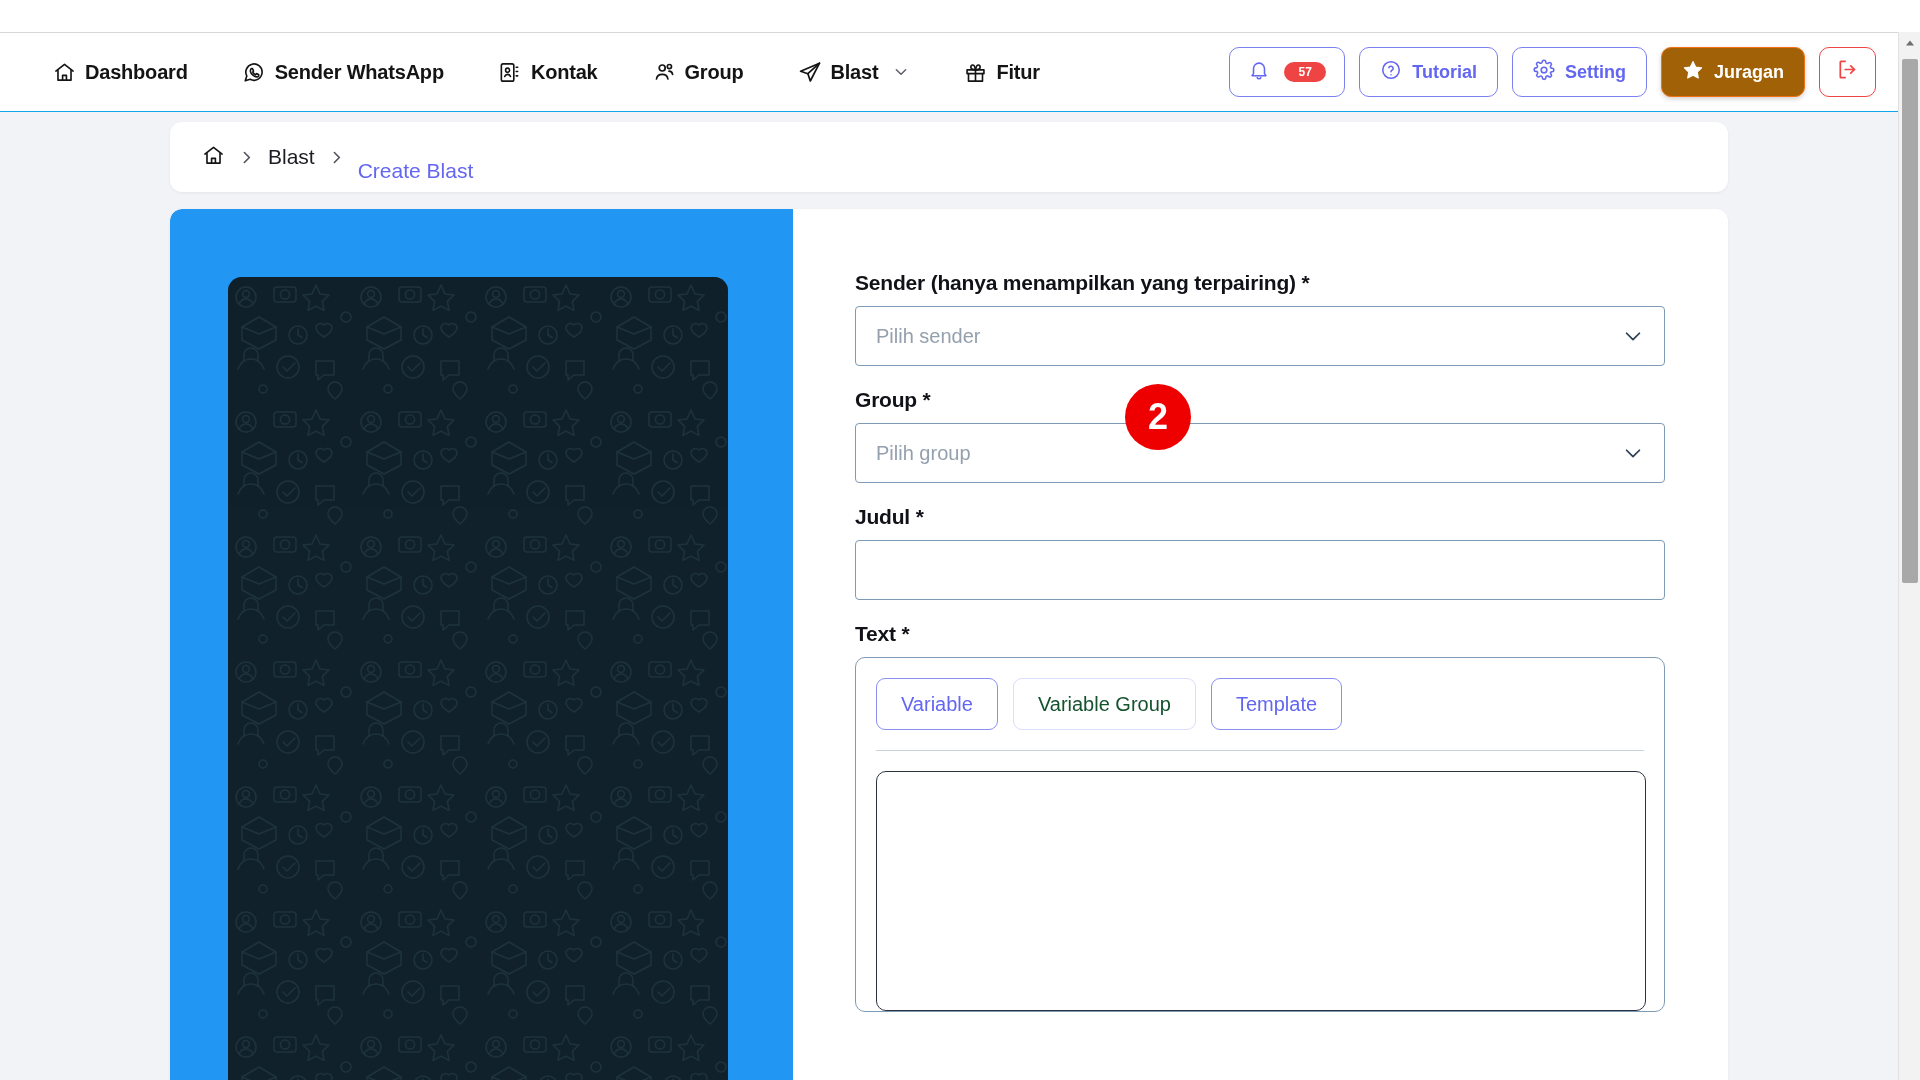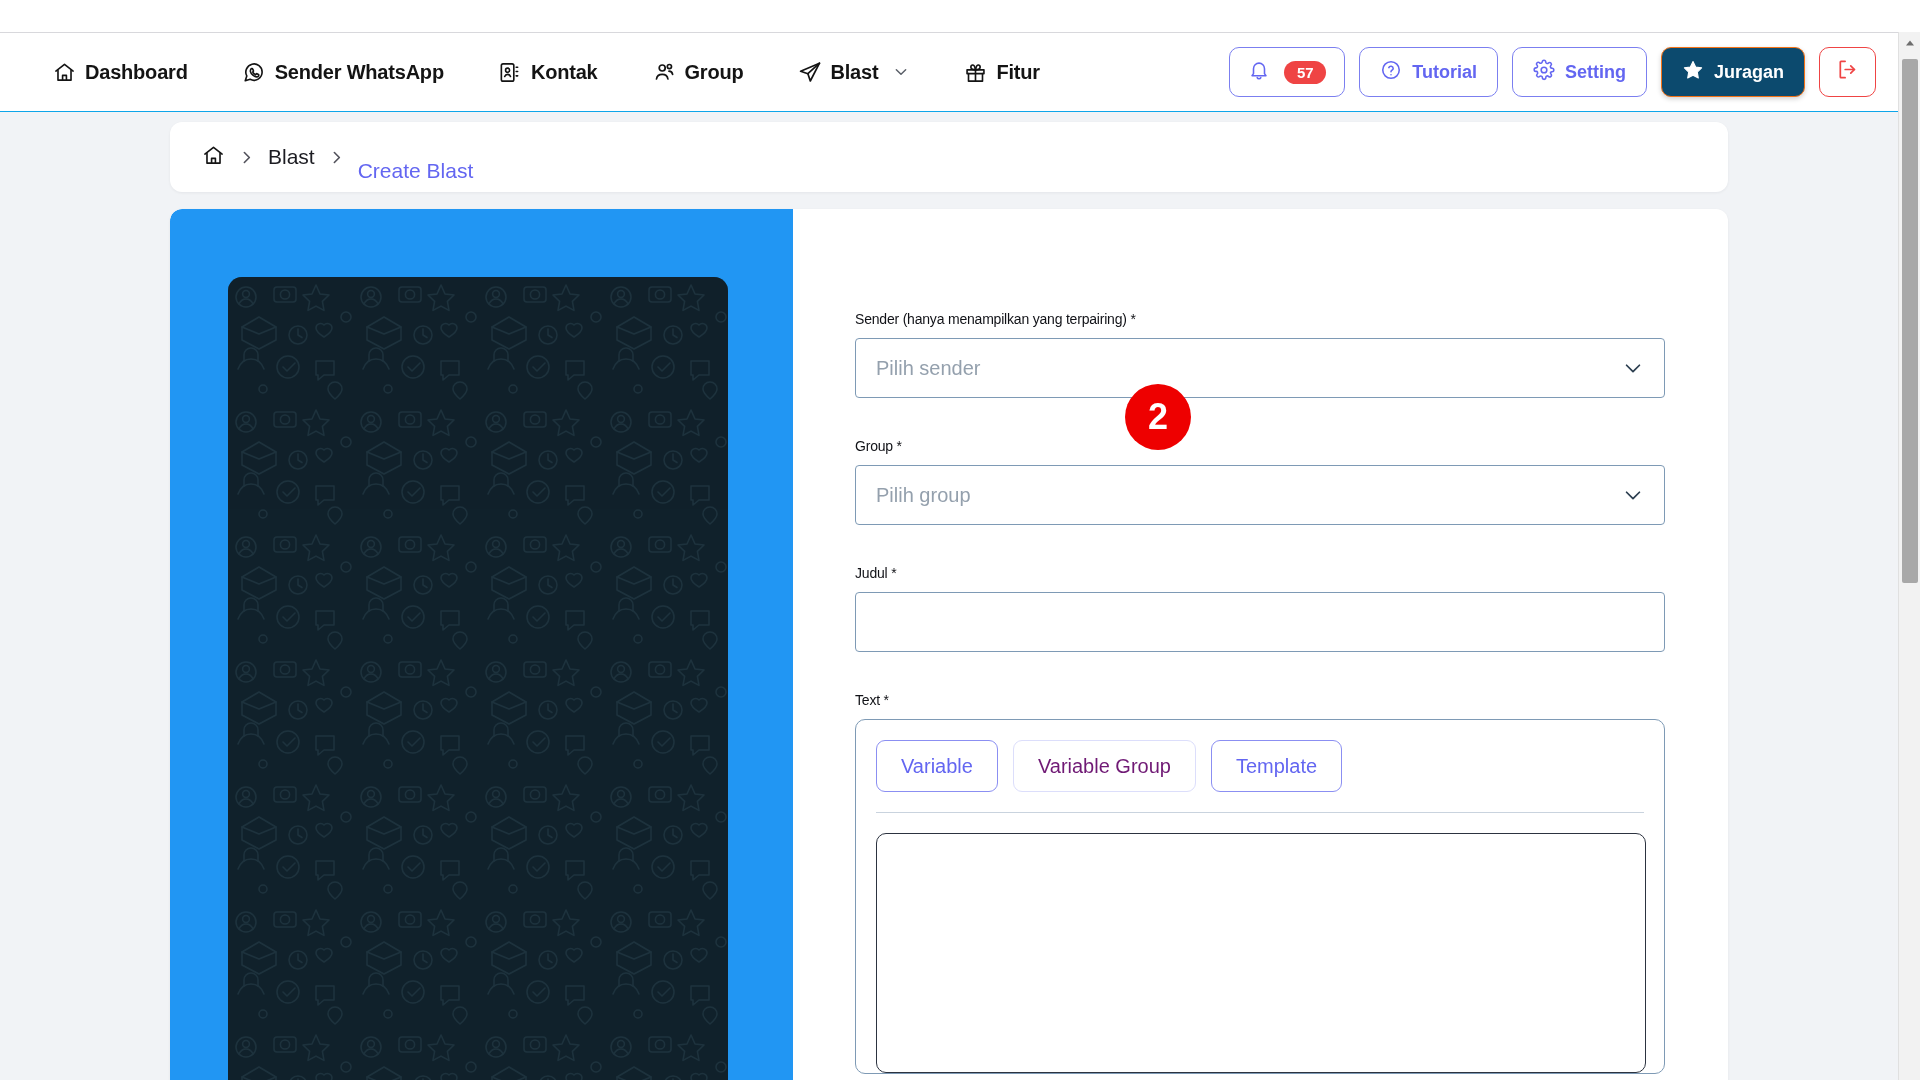--- a/index.html
+++ b/index.html
@@ -95,30 +95,30 @@
     font-size: 18px;
     font-weight: 700;
     padding: 0 20px;
     cursor: pointer;
     white-space: nowrap;
   }
   .pill.notif { padding: 0 18px; gap: 14px; }
   .badge-count {
     background: #ef4444;
     color: #ffffff;
-    font-size: 15px;
+    font-size: 12px;
     font-weight: 700;
     border-radius: 999px;
     padding: 4px 11px;
     line-height: 1;
     min-width: 42px;
     text-align: center;
   }
   .pill.juragan {
-    background: #0c4a6e;
+    background: #a16207;
     border-color: #f47216;
     color: #ffffff;
     box-shadow: 0 2px 5px rgba(0,0,0,.18);
   }
   .pill.logout {
     border-color: #ef4444;
     color: #ef4444;
     padding: 0 16px;
   }
 
@@ -203,26 +203,25 @@
   
   .form-pane {
     flex: 1 1 auto;
     padding: 62px 64px 0 62px;
     position: relative;
   }
 
   .field { margin-bottom: 22px; }
 
   .field-label {
-    font-size: 14px;
-    font-weight: 400;
+    font-size: 21px;
+    font-weight: 700;
     color: #111217;
     margin-bottom: 11px;
     letter-spacing: -0.2px;
-    margin-top: 40px;
   }
 
   .control {
     position: relative;
     width: 810px;
     height: 60px;
     border: 1.6px solid #7e9ab5;
     border-radius: 4px;
     background: #ffffff;
     display: flex;
@@ -275,21 +274,21 @@
     color: #6366f1;
     font-size: 20px;
     font-weight: 400;
     padding: 0 24px;
     cursor: pointer;
     display: flex;
     align-items: center;
     white-space: nowrap;
   }
   .tab-btn.muted {
-    color: #701a75;
+    color: #14532d;
     border-color: #dcdefb;
     cursor: default;
   }
   .editor-area {
     margin-top: 20px;
     width: 770px;
     height: 240px;
     border: 1.6px solid #2c3340;
     border-radius: 10px;
     background: #ffffff;

